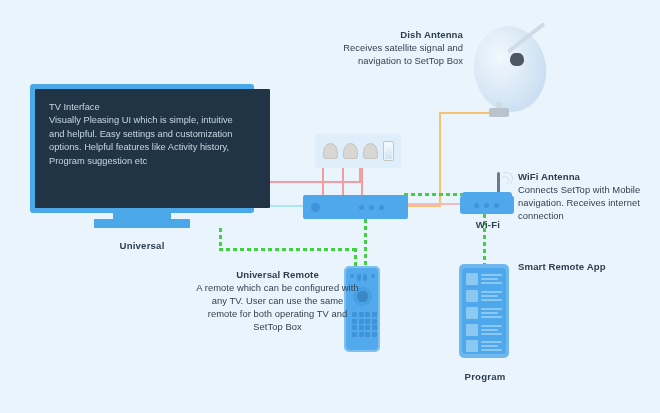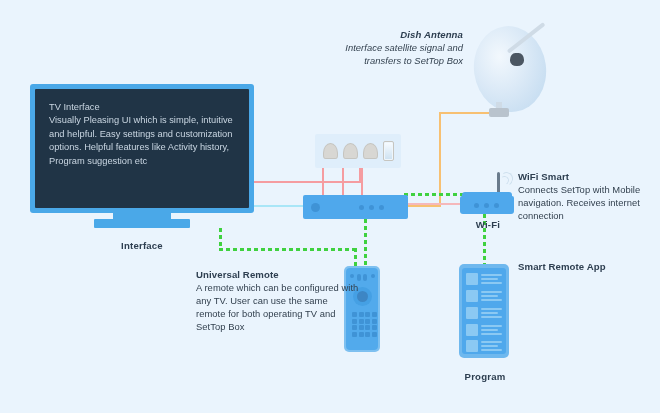--- a/index.html
+++ b/index.html
@@ -27,21 +27,21 @@
     text-align:center;
   }
 
   
   #tv-bezel{
     left:30px;top:84px;width:224px;height:129px;
     background:#4aa8e8;border-radius:3px;
   }
   #tv-screen{
     left:5px;top:5px;width:214px;height:119px;
-    background:#203446;border-radius:1px;
+    background:#203446;border-radius:1px;padding-left:21px;
   }
   #tv-ui-text{
     left:14px;top:12px;width:190px;
     font-size:9.3px;line-height:13.4px;color:#c9d6e2;
   }
   #tv-neck{left:113px;top:213px;width:58px;height:10px;background:#4aa8e8;}
   #tv-base{left:94px;top:219px;width:96px;height:9px;background:#4aa8e8;border-radius:1px;}
   #tv-label{left:74px;top:240px;width:136px;}
 
   
@@ -87,21 +87,21 @@
     left:508px;top:50px;width:46px;height:4px;background:#cfdbe6;
     transform:rotate(-38deg);transform-origin:left center;border-radius:2px;
   }
   #dish-lnb{
     left:510px;top:53px;width:14px;height:13px;background:#4b5662;
     border-radius:38% 38% 46% 46% / 52% 52% 40% 40%;
   }
   #dish-foot{left:489px;top:108px;width:20px;height:9px;background:#b9c3cd;border-radius:2px;}
   #dish-post{left:496px;top:102px;width:6px;height:9px;background:#cfdbe6;}
   #dish-label{left:450px;top:115px;width:100px;}
-  #dish-caption{left:330px;top:28px;width:133px;text-align:right;font-style:italic;}
+  #dish-caption{left:330px;top:28px;width:133px;text-align:right;}
 
   
   #router-body{
     left:460px;top:196px;width:54px;height:18px;
     background:#4fa8ec;border-radius:2px 2px 3px 3px;
   }
   #router-top{
     left:462px;top:192px;width:50px;height:6px;background:#4fa8ec;
     border-radius:3px 3px 0 0;
   }
@@ -130,21 +130,21 @@
   }
   .rm-top{border-radius:2px;background:#3f93d6;top:6px;}
   #rmt1{left:4px;width:4px;height:4px;border-radius:50%;}
   #rmt2{left:11px;width:4px;height:7px;}
   #rmt3{left:17px;width:4px;height:7px;}
   #rmt4{left:25px;width:4px;height:4px;border-radius:50%;}
   #rm-ring{left:7px;top:19px;width:19px;height:19px;border-radius:50%;background:#45a0e4;}
   #rm-ctr{left:4px;top:4px;width:11px;height:11px;border-radius:50%;background:#3d86c4;}
   .rm-key{width:5px;height:5px;background:#3f93d6;border-radius:1px;}
   #remote-label{left:306px;top:371px;width:112px;}
-  #remote-caption{left:196px;top:268px;width:163px;text-align:left;}
+  #remote-caption{left:196px;top:268px;width:163px;text-align:center;}
 
   
   #phone-out{
     left:459px;top:264px;width:50px;height:94px;
     background:#6fb8ee;border-radius:5px;
   }
   #phone-in{left:3px;top:4px;width:44px;height:86px;background:#4fa8ec;border-radius:3px;}
   #phone-notch{left:13px;top:1px;width:18px;height:3px;background:#6fb8ee;border-radius:2px;}
   .ph-thumb{width:12px;height:12px;background:#8bc9f3;border-radius:1px;left:4px;}
   .ph-line{background:#8bc9f3;border-radius:1px;height:2px;left:19px;}
@@ -197,21 +197,21 @@
   <div class="abs dot-v" style="left:483px;top:214px;height:52px;"></div>
 
   <div class="abs" id="tv-bezel">
     <div class="abs" id="tv-screen">
       <div class="abs" id="tv-ui-text" style="white-space:pre-line;">TV Interface
 Visually Pleasing UI which is simple, intuitive and helpful. Easy settings and customization options. Helpful features like Activity history, Program suggestion etc</div>
     </div>
   </div>
   <div class="abs" id="tv-neck"></div>
   <div class="abs" id="tv-base"></div>
-  <div class="abs dev-label" id="tv-label">Interface</div>
+  <div class="abs dev-label" id="tv-label">Universal</div>
 
   <div class="abs" id="sensorbar">
     <div class="abs dome" id="dome1"></div>
     <div class="abs dome" id="dome2"></div>
     <div class="abs dome" id="dome3"></div>
     <div class="abs" id="minitab">
       <div class="abs" id="minitab-in"></div>
     </div>
   </div>
 
@@ -222,35 +222,35 @@
     <div class="abs stb-dot" id="stbd3"></div>
   </div>
 
   <div class="abs" id="dish-oval"></div>
   <div class="abs" id="dish-arm"></div>
   <div class="abs" id="dish-lnb"></div>
   <div class="abs" id="dish-post"></div>
   <div class="abs" id="dish-foot"></div>
   <div class="abs" id="dish-caption">
     <div class="title-txt">Dish Antenna</div>
-    <div class="body-txt">Interface satellite signal and transfers to SetTop Box</div>
+    <div class="body-txt">Receives satellite signal and navigation to SetTop Box</div>
   </div>
 
   <div class="abs" id="router-ant"></div>
   <div class="abs wifi-arc" id="arc1"></div>
   <div class="abs wifi-arc" id="arc2"></div>
   <div class="abs" id="router-top"></div>
   <div class="abs" id="router-body">
     <div class="abs rt-dot" id="rtd1"></div>
     <div class="abs rt-dot" id="rtd2"></div>
     <div class="abs rt-dot" id="rtd3"></div>
   </div>
   <div class="abs dev-label" id="router-label">Wi-Fi</div>
   <div class="abs" id="router-caption">
-    <div class="title-txt">WiFi Smart</div>
+    <div class="title-txt">WiFi Antenna</div>
     <div class="body-txt">Connects SetTop with Mobile navigation. Receives internet connection</div>
   </div>
 
   <div class="abs" id="remote-out">
     <div class="abs" id="remote-in">
       <div class="abs rm-top" id="rmt1"></div>
       <div class="abs rm-top" id="rmt2"></div>
       <div class="abs rm-top" id="rmt3"></div>
       <div class="abs rm-top" id="rmt4"></div>
       <div class="abs" id="rm-ring">

